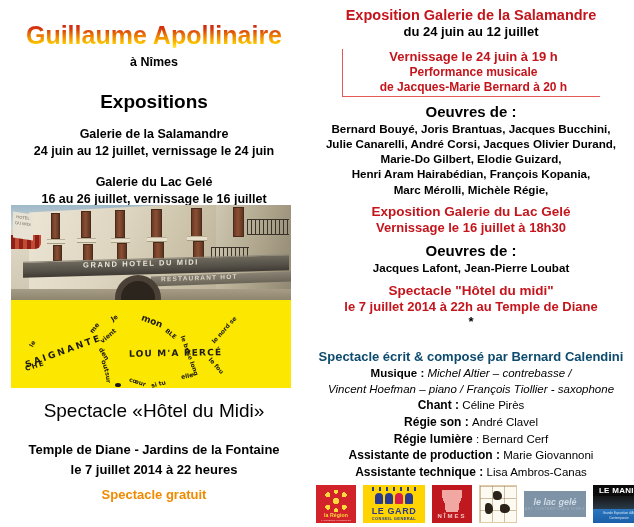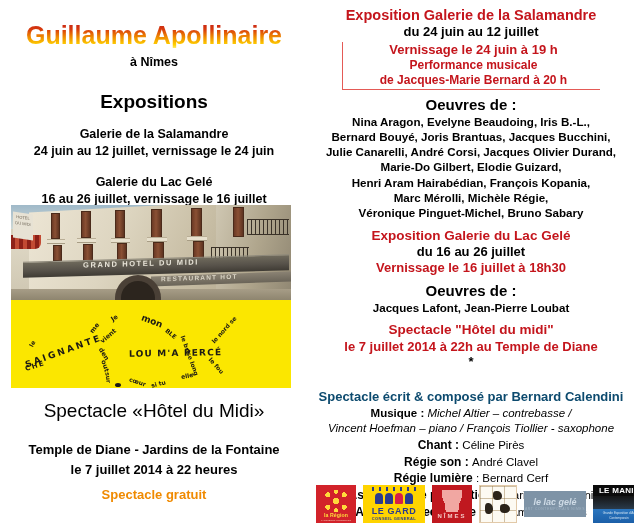--- a/index.html
+++ b/index.html
@@ -235,21 +235,21 @@
     color: #c4151c;
     line-height: 1.2;
   }
   .r-black {
     font-size: 13px;
     font-weight: bold;
     color: #000;
     line-height: 1.25;
   }
   .vern-box {
-    margin: 1px auto 0 auto;
+    margin: 8px auto 0 auto;
     width: 258px;
     border-left: 1.5px solid #e45a56;
     border-bottom: 1.5px solid #e45a56;
     padding: 0 0 1px 4px;
     box-sizing: border-box;
     text-align: center;
   }
   .vern-line {
     font-size: 13px;
     font-weight: bold;
@@ -481,33 +481,30 @@
     <div class="r-black">du 24 juin au 12 juillet</div>
 
     <div class="vern-box">
       <div class="vern-line">Vernissage le 24 juin à 19 h</div>
       <div class="vern-line small">Performance musicale</div>
       <div class="vern-line small">de Jacques-Marie Bernard à 20 h</div>
     </div>
 
     <div class="oeuvres">Oeuvres de :</div>
     <div class="artists">
-      <div>Nina Aragon, Evelyne Beaudoing, Iris B.-L.,</div>
       <div>Bernard Bouyé, Joris Brantuas, Jacques Bucchini,</div>
       <div>Julie Canarelli, André Corsi, Jacques Olivier Durand,</div>
       <div>Marie-Do Gilbert, Elodie Guizard,</div>
       <div>Henri Aram Hairabédian, François Kopania,</div>
       <div>Marc Mérolli, Michèle Régie,</div>
-      <div>Véronique Pinguet-Michel, Bruno Sabary</div>
     </div>
 
     <div class="blk-gap"></div>
 
     <div class="r-head-sm">Exposition Galerie du Lac Gelé</div>
-    <div class="r-black">du 16 au 26 juillet</div>
     <div class="vern-line">Vernissage le 16 juillet à 18h30</div>
     <div class="oeuvres">Oeuvres de :</div>
     <div class="artists">
       <div>Jacques Lafont, Jean-Pierre Loubat</div>
     </div>
 
     <div class="blk-gap"></div>
 
     <div class="r-head-sm">Spectacle "Hôtel du midi"</div>
     <div class="vern-line">le 7 juillet 2014 à 22h au Temple de Diane</div>

